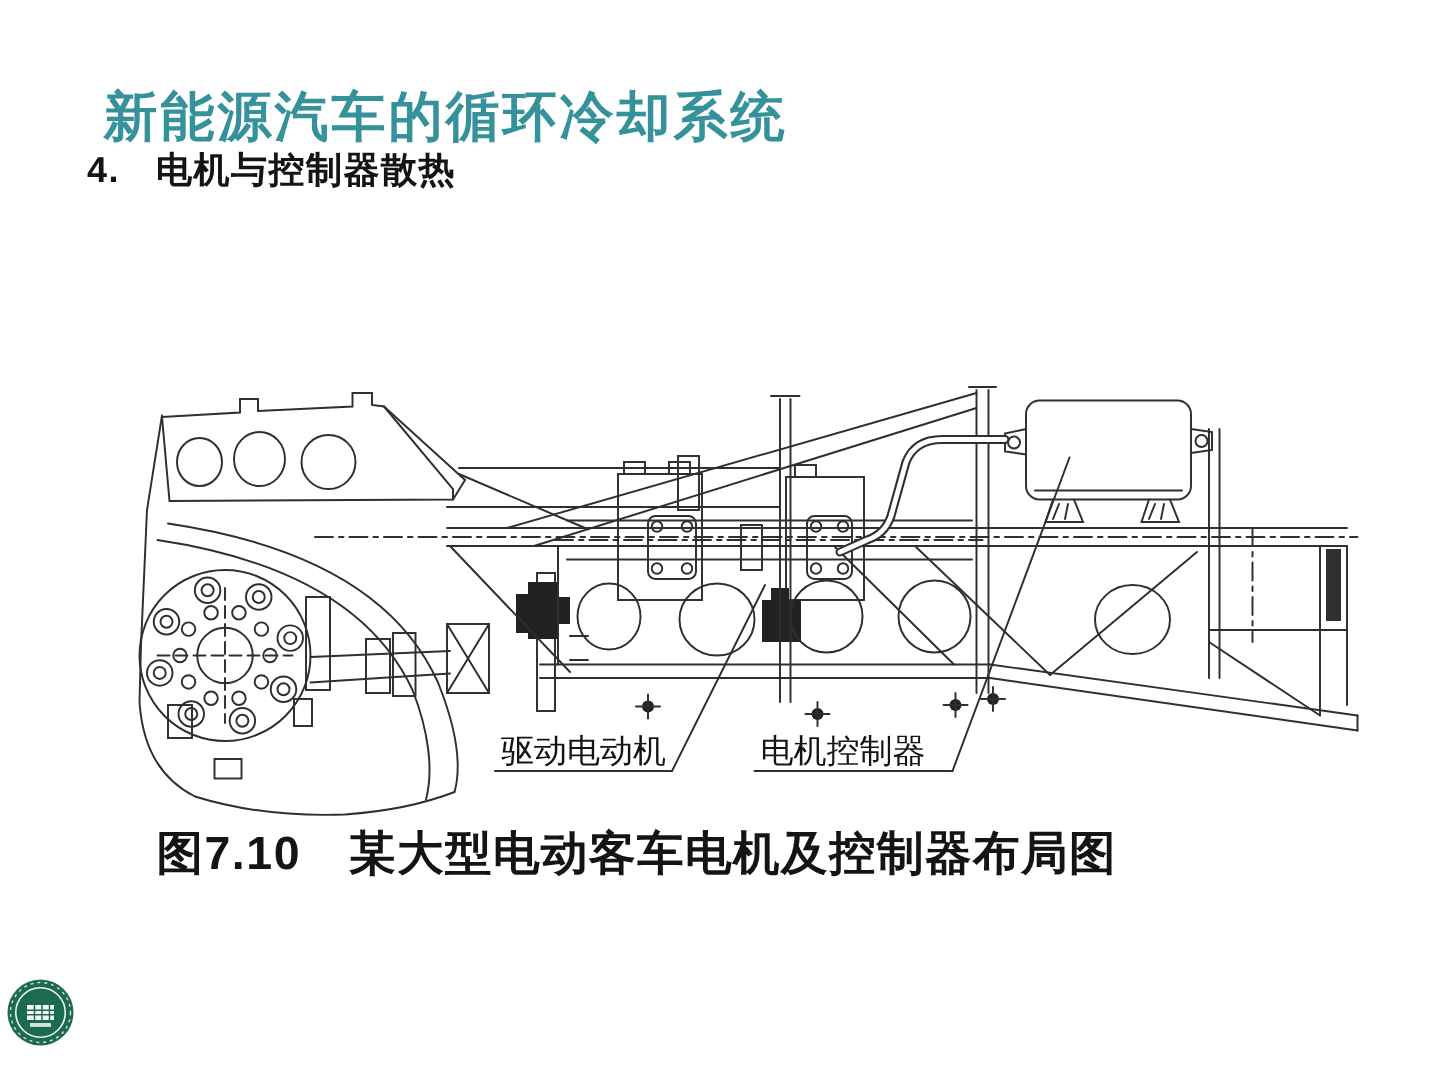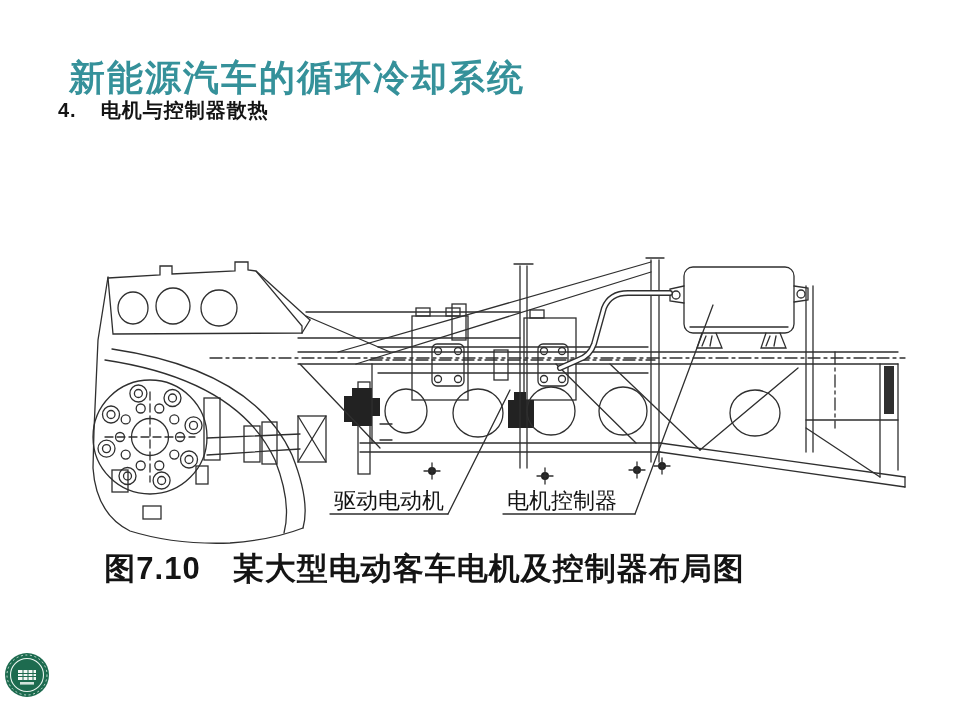--- a/index.html
+++ b/index.html
@@ -7,21 +7,21 @@
     width:960px;height:720px;background:#ffffff;overflow:hidden;position:relative;
     font-family:"Liberation Sans","DejaVu Sans",sans-serif;
   }
   .slide{position:absolute;inset:0;background:#ffffff;}
   .page-title{
     position:absolute;left:57px;top:42px;margin:12px;
     font-size:36px;font-weight:700;letter-spacing:2px;color:#35919A;
   }
   .section-line{
     position:absolute;left:58px;top:97px;
-    font-size:20px;font-weight:700;color:#141414;letter-spacing:1px;
+    font-size:24px;font-weight:700;color:#141414;letter-spacing:1px;
   }
   .section-line .num{margin-right:24px;}
   svg.diagram{position:absolute;left:0;top:0;width:960px;height:720px;}
   .dashdot{stroke-dasharray:12 4 3 4;}
   .dash{stroke-dasharray:8 4;}
   .fig-caption{
     position:absolute;left:0;top:548px;width:849px;text-align:center;
     font-size:31px;font-weight:600;color:#141414;letter-spacing:1px;
   }
   .seal{position:absolute;left:3px;top:651px;width:48px;height:48px;}

